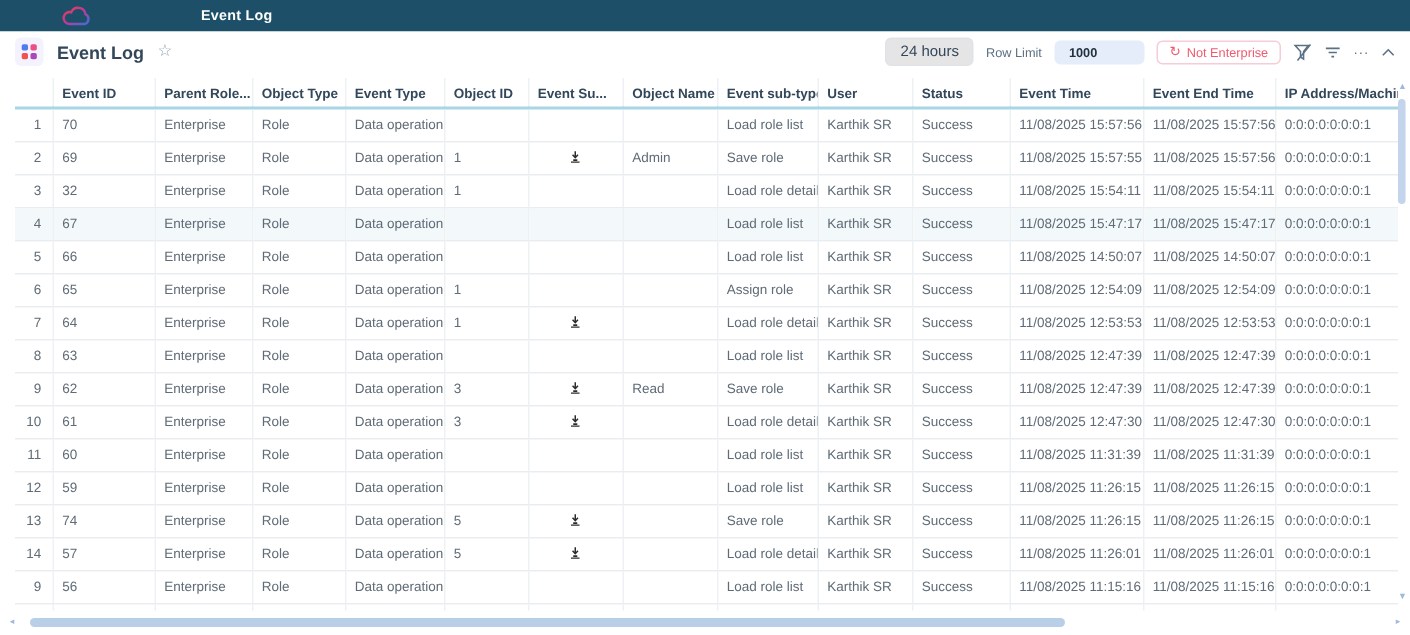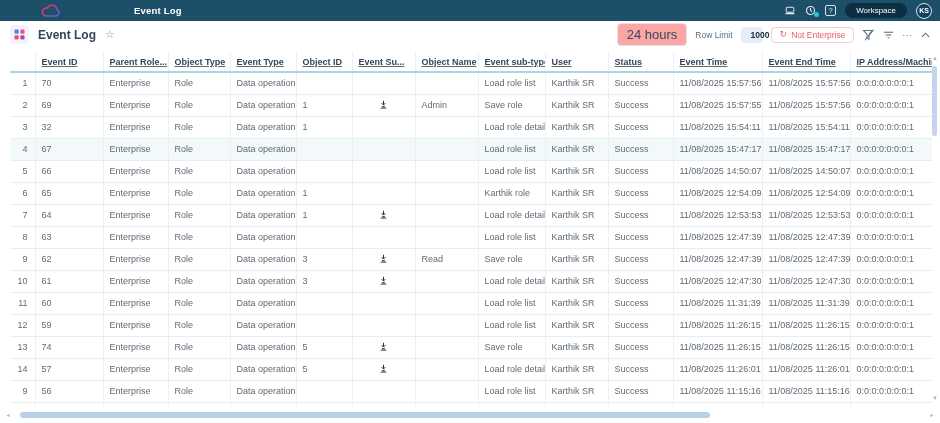--- a/index.html
+++ b/index.html
@@ -16,33 +16,33 @@
   .help-box { width:11px; height:11px; border:1px solid #cfe0ea; border-radius:2px; font-size:7px; display:flex; align-items:center; justify-content:center; color:#e8f1f6; }
   .ws-pill { background:#0c2f44; color:#fff; font-size:8px; border:none; border-radius:9px; padding:3px 11px; cursor:pointer; font-family:inherit; }
   .avatar { width:16px; height:16px; border-radius:50%; border:1px solid #d8e6ee; font-size:7px; font-weight:bold; display:flex; align-items:center; justify-content:center; color:#fff; background:#13415c; cursor:pointer; }
 
   
   .toolbar { height:27px; display:flex; align-items:center; padding:0 10px; background:#fff; }
   .title-icon { width:19px; height:19px; background:#f4f2fd; border-radius:4px; display:flex; align-items:center; justify-content:center; margin-right:9px; }
   .page-title { font-size:12px; font-weight:bold; color:#33475b; }
   .star { color:#90a4b5; font-size:11px; margin-left:9px; cursor:pointer; line-height:1; }
   .toolbar-right { margin-left:auto; display:flex; align-items:center; gap:8px; }
-  .pill { border:1px solid #dfe3e8; border-radius:4px; font-size:13px; color:#33475b; padding:3px 9px; background:#fca5a5; cursor:pointer; font-family:inherit; }
+  .pill { border:1px solid #dfe3e8; border-radius:4px; font-size:10px; color:#33475b; padding:3px 9px; background:#e5e5e5; cursor:pointer; font-family:inherit; }
   .lbl { font-size:8.5px; color:#5b7083;text-align:right; }
-  .limit { background:#e4edf9; border-radius:4px; font-size:8.5px; font-weight:bold; color:#22313f; padding:3px 10px; border:none; width:22px; text-align:left; font-family:inherit; }
+  .limit { background:#e4edf9; border-radius:4px; font-size:8.5px; font-weight:bold; color:#22313f; padding:3px 10px; border:none; width:60px; text-align:left; font-family:inherit; }
   .refresh-pill { border:1px solid #f6cdd6; border-radius:4px; color:#ee5a6e; font-size:8.5px; padding:2px 8px; background:#fff; display:flex; gap:4px; align-items:center; cursor:pointer; font-family:inherit; }
   .refresh-glyph { font-size:9px; line-height:1; }
   .tool-ic { display:flex; align-items:center; color:#5b7083; cursor:pointer; }
   .dots { font-size:9px; letter-spacing:1px; color:#5b7083; line-height:1; margin-top:-3px; }
 
   
   .table-wrap { position:relative; margin:4px 0 0 10px; width:922px; height:355px; overflow:hidden; }
   table { border-collapse:collapse; table-layout:fixed; font-size:9px; color:#5f6b76; width:922px; }
   th { font-size:9px; color:#33475b; text-align:left; font-weight:bold; padding:5px 6px 4px 6px; border-right:1px solid #eef1f4; white-space:nowrap; overflow:hidden; cursor:pointer; }
-  thead tr { border-bottom:2px solid #a9d6e5;text-decoration:underline; }
+  thead tr { border-bottom:2px solid #a9d6e5; }
   td { padding:0 6px; height:22px; border-right:1px solid #eef1f4; border-bottom:1px solid #e9edf0; white-space:nowrap; overflow:hidden; }
   td.num, th.num { text-align:right; color:#5f6b76; padding-right:7px; }
   tr.hl { background:#f3f8fb; }
   td.icon-cell { text-align:center; }
 
   
   .vscroll { position:absolute; right:1px; top:54px; width:8px; height:348px; }
   .v-arrow { width:8px; height:8px; font-size:6px; color:#9fb9d8; text-align:center; line-height:8px; cursor:pointer; }
   .v-thumb { position:absolute; top:12px; left:1px; width:5px; height:70px; background:#c3d4ec; border-radius:3px; cursor:grab; }
   .v-arrow.bottom { position:absolute; bottom:0; }
@@ -61,40 +61,20 @@
         <linearGradient id="lg" x1="0" y1="0" x2="1" y2="1">
           <stop offset="0" stop-color="#e8404f"></stop>
             <stop offset="0.5" stop-color="#c2389b"></stop>
             <stop offset="1" stop-color="#3f6fd8"></stop>
         </linearGradient>
       </defs>
       <path d="M33 24H13a8 8 0 1 1 2-15.7A10 10 0 0 1 34 11a7 7 0 0 1-1 13z" fill="none" stroke="url(#lg)" stroke-width="3.2"></path>
     </svg>
   </span>
   <span class="topbar-title">Event Log</span>
-  <div class="topbar-right">
-    <span class="tb-ic">
-      <svg width="12" height="10" viewBox="0 0 14 12">
-          <rect x="2.5" y="1.5" width="9" height="6" rx="1" fill="none" stroke="#dfe9ef" stroke-width="1.2"></rect>
-          <path d="M1 10h12l-1.5-2h-9z" fill="#dfe9ef"></path>
-        </svg>
-    </span>
-    <span class="tb-ic">
-      <svg width="11" height="11" viewBox="0 0 12 12">
-          <circle cx="6" cy="6" r="4.4" fill="none" stroke="#dfe9ef" stroke-width="1.2"></circle>
-          <path d="M6 3.4V6l1.8 1.2" fill="none" stroke="#dfe9ef" stroke-width="1.1"></path>
-        </svg>
-      <span class="badge"></span>
-    </span>
-    <span class="tb-ic">
-        <span class="help-box">?</span>
-      </span>
-    <button class="ws-pill">Workspace</button>
-    <div class="avatar">KS</div>
-  </div>
 </div>
 
 <div class="toolbar">
   <span class="title-icon">
     <svg width="11" height="11" viewBox="0 0 12 12">
       <rect x="0.5" y="0.5" width="4.6" height="4.6" rx="1.3" fill="#4f7df0"></rect>
       <rect x="6.9" y="0.5" width="4.6" height="4.6" rx="1.3" fill="#ec4f87"></rect>
       <rect x="0.5" y="6.9" width="4.6" height="4.6" rx="1.3" fill="#ef5350"></rect>
       <rect x="6.9" y="6.9" width="4.6" height="4.6" rx="1.3" fill="#ab47bc"></rect>
     </svg>
@@ -255,21 +235,21 @@
         </tr>
         <tr>
           <td class="num">6</td>
           <td>65</td>
           <td>Enterprise</td>
           <td>Role</td>
           <td>Data operation</td>
           <td>1</td>
           <td class="icon-cell"></td>
           <td></td>
-          <td>Karthik role</td>
+          <td>Assign role</td>
           <td>Karthik SR</td>
           <td>Success</td>
           <td>11/08/2025 12:54:09</td>
           <td>11/08/2025 12:54:09</td>
           <td>0:0:0:0:0:0:0:1</td>
         </tr>
         <tr>
           <td class="num">7</td>
           <td>64</td>
           <td>Enterprise</td>

